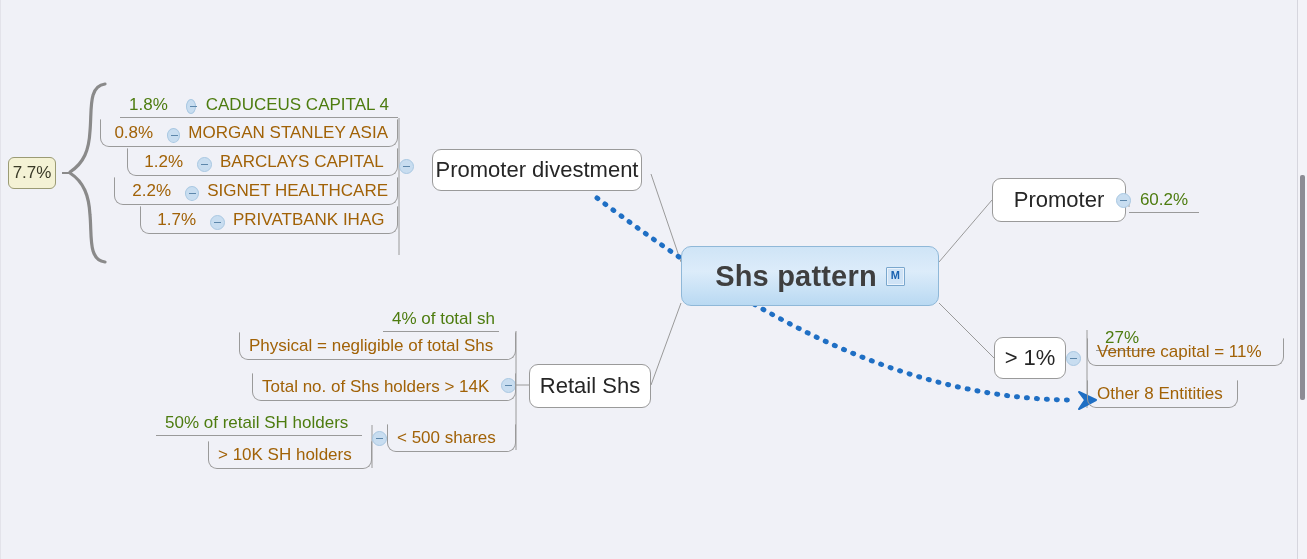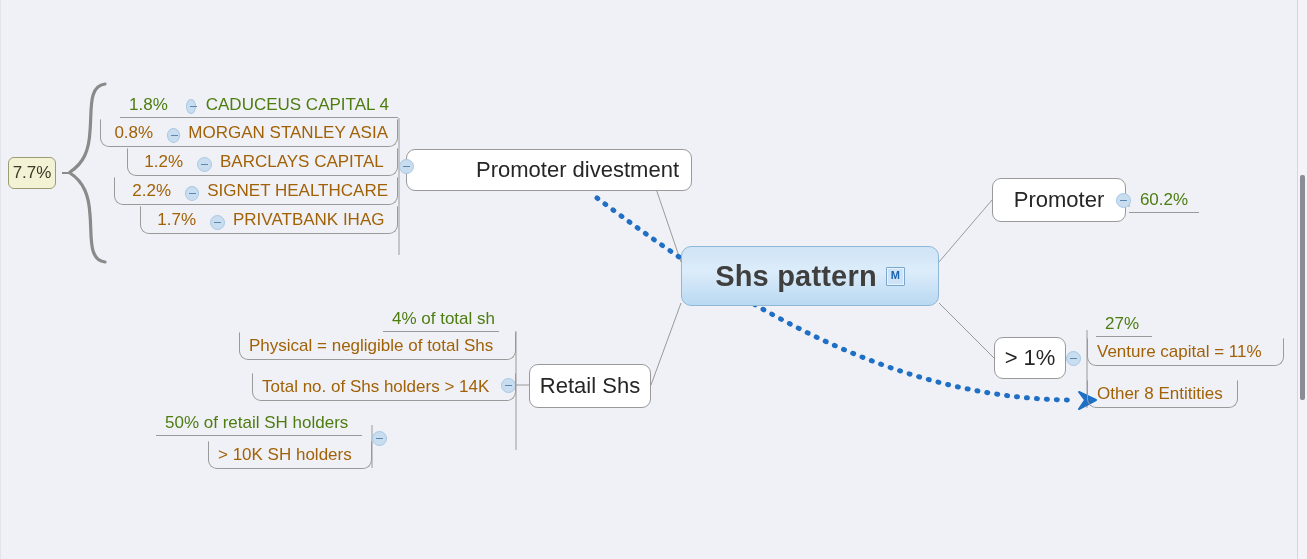--- a/index.html
+++ b/index.html
@@ -192,21 +192,21 @@
       <path d="M 597 198 C 720 290, 880 400, 1075 400" stroke="#1f6fc4" stroke-width="5" fill="none" stroke-linecap="round" stroke-dasharray="1 9"></path>
       <path d="M 1079 392 L 1096 400 L 1079 409 L 1085 400 Z" fill="#1f6fc4" stroke="#1f6fc4" stroke-width="2" stroke-linejoin="round"></path>
     </g>
   </svg>
 
   <div class="node central" style="left:681px; top:246px; width:258px; height:60px;">
     <span>Shs pattern</span>
     <span class="mbadge">M</span>
   </div>
 
-  <div class="node boxed" style="left:406px; top:149px; width:286px; height:42px; justify-content:flex-end;">
+  <div class="node boxed" style="left:432px; top:149px; width:210px; height:42px; justify-content:center;">
     <span>Promoter divestment</span>
   </div>
   <div class="collapse" style="left:399px; top:159px;"></div>
 
   <div class="node valuebox" style="left:8px; top:157px; width:48px; height:32px;">7.7%</div>
 
   <div class="node underline" style="left:120px; top:92px; width:278px; height:26px; justify-content:flex-start;">
     <span style="width:56px;display:inline-block;text-align:right;">1.8%</span>
     <span class="collapse" style="position:relative; display:inline-block; margin:0 10px 0 18px; top:2px;"></span>
     <span>CADUCEUS CAPITAL 4</span>
@@ -240,32 +240,33 @@
     <span>Promoter</span>
   </div>
   <div class="collapse" style="left:1116px; top:193px;"></div>
   <div class="node underline" style="left:1129px; top:187px; width:70px; height:26px;">60.2%</div>
 
   <div class="node boxed" style="left:994px; top:337px; width:72px; height:42px;">
     <span>&gt; 1%</span>
   </div>
   <div class="collapse" style="left:1066px; top:351px;"></div>
 
-  <div class="node underline" style="left:1096px; top:311px; width:56px; height:26px; justify-content:flex-start;">27%</div>
+  <div class="node underline" style="left:1096px; top:325px; width:56px; height:26px; justify-content:flex-start;">27%</div>
   <div class="node tab" style="left:1087px; top:338px; width:197px; height:28px; justify-content:flex-start;">Venture capital = 11%</div>
   <div class="node tab" style="left:1087px; top:380px; width:151px; height:28px; justify-content:flex-start;">Other 8 Entitities</div>
 
   <div class="node boxed" style="left:529px; top:364px; width:122px; height:44px;">
     <span>Retail Shs</span>
   </div>
   <div class="collapse" style="left:501px; top:378px;"></div>
 
   <div class="node underline" style="left:383px; top:306px; width:116px; height:26px; justify-content:flex-start;">4% of total sh</div>
   <div class="node tab" style="left:239px; top:332px; width:277px; height:28px; justify-content:flex-start;">Physical = negligible of total Shs</div>
   <div class="node tab" style="left:252px; top:373px; width:264px; height:28px; justify-content:flex-start;">Total no. of Shs holders  &gt; 14K</div>
+  <div class="node tab" style="left:387px; top:424px; width:129px; height:28px; justify-content:flex-start;">&lt; 500 shares</div>
 
   <div class="collapse" style="left:372px; top:431px;"></div>
 
   <div class="node underline" style="left:156px; top:410px; width:206px; height:26px; justify-content:flex-start;">50% of retail SH holders</div>
   <div class="node tab" style="left:208px; top:441px; width:164px; height:28px; justify-content:flex-start;">&gt; 10K SH holders</div>
 
   <div class="left-rule"></div>
   <div class="scrollbar">
     <div class="thumb" id="sb-thumb" style="top: 175px; height: 225px;"></div>
   </div>

